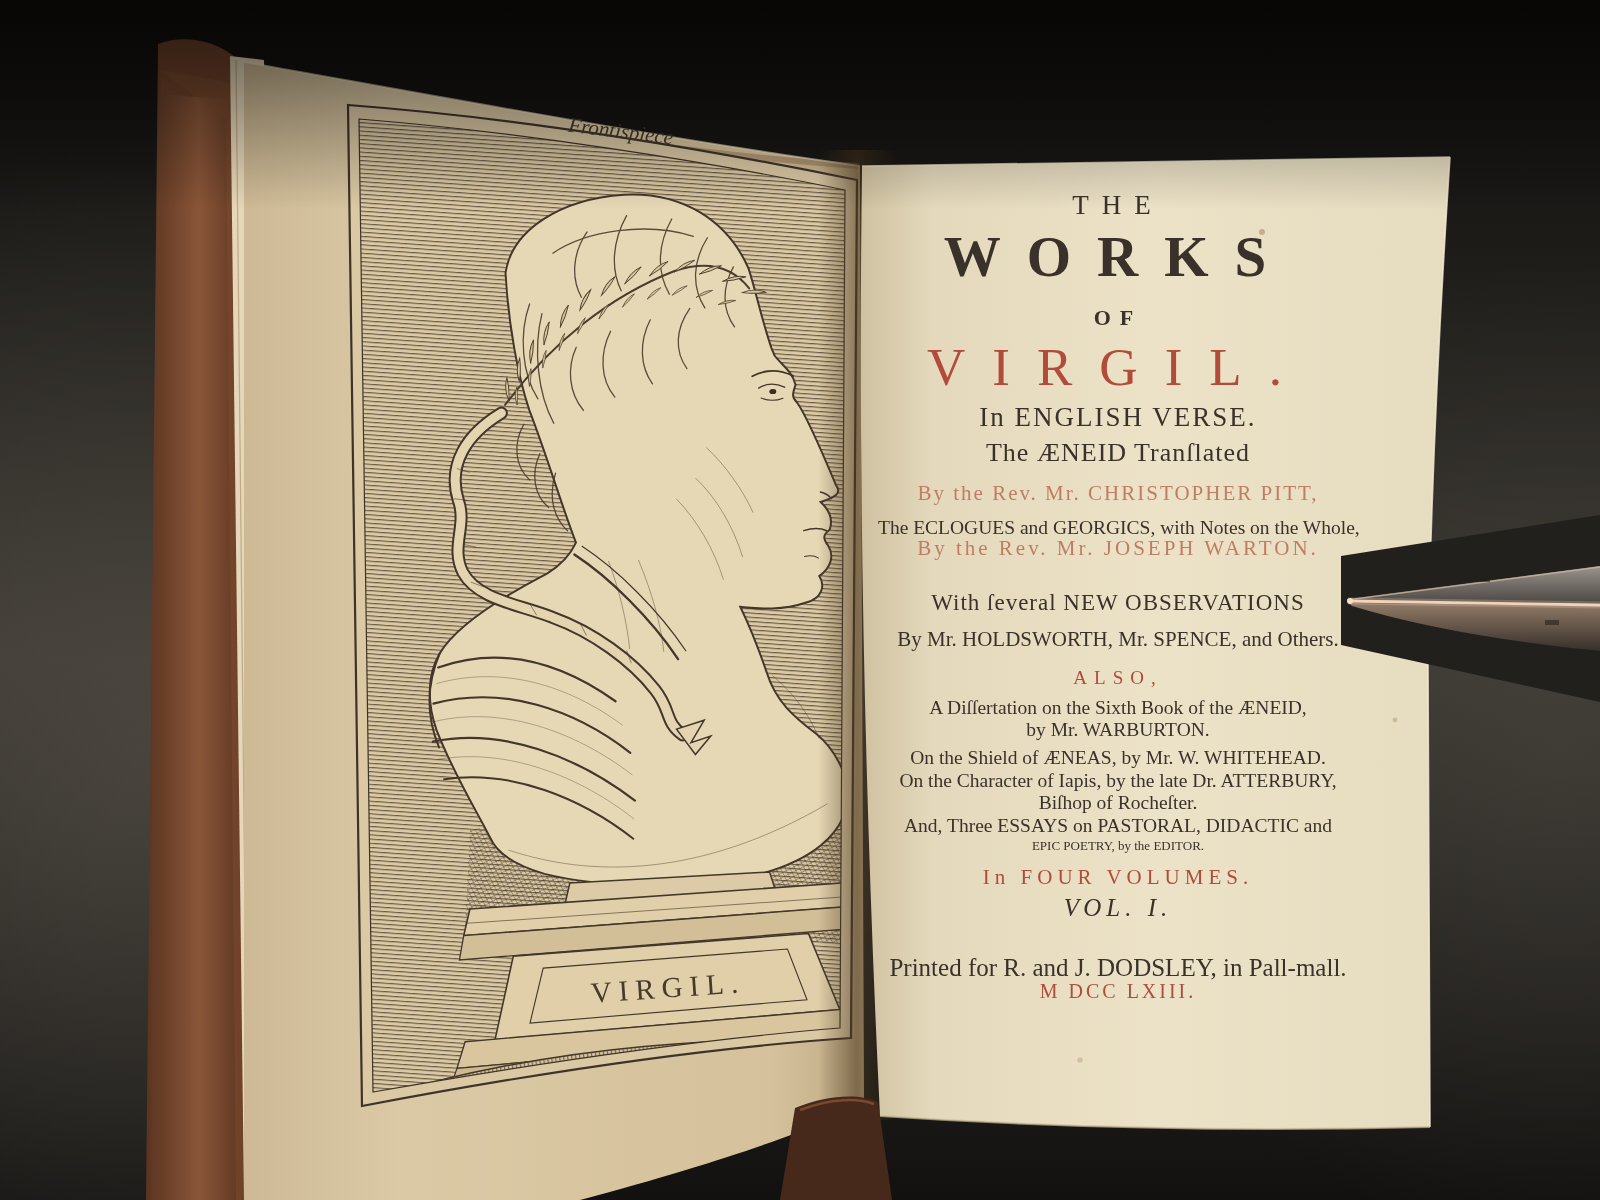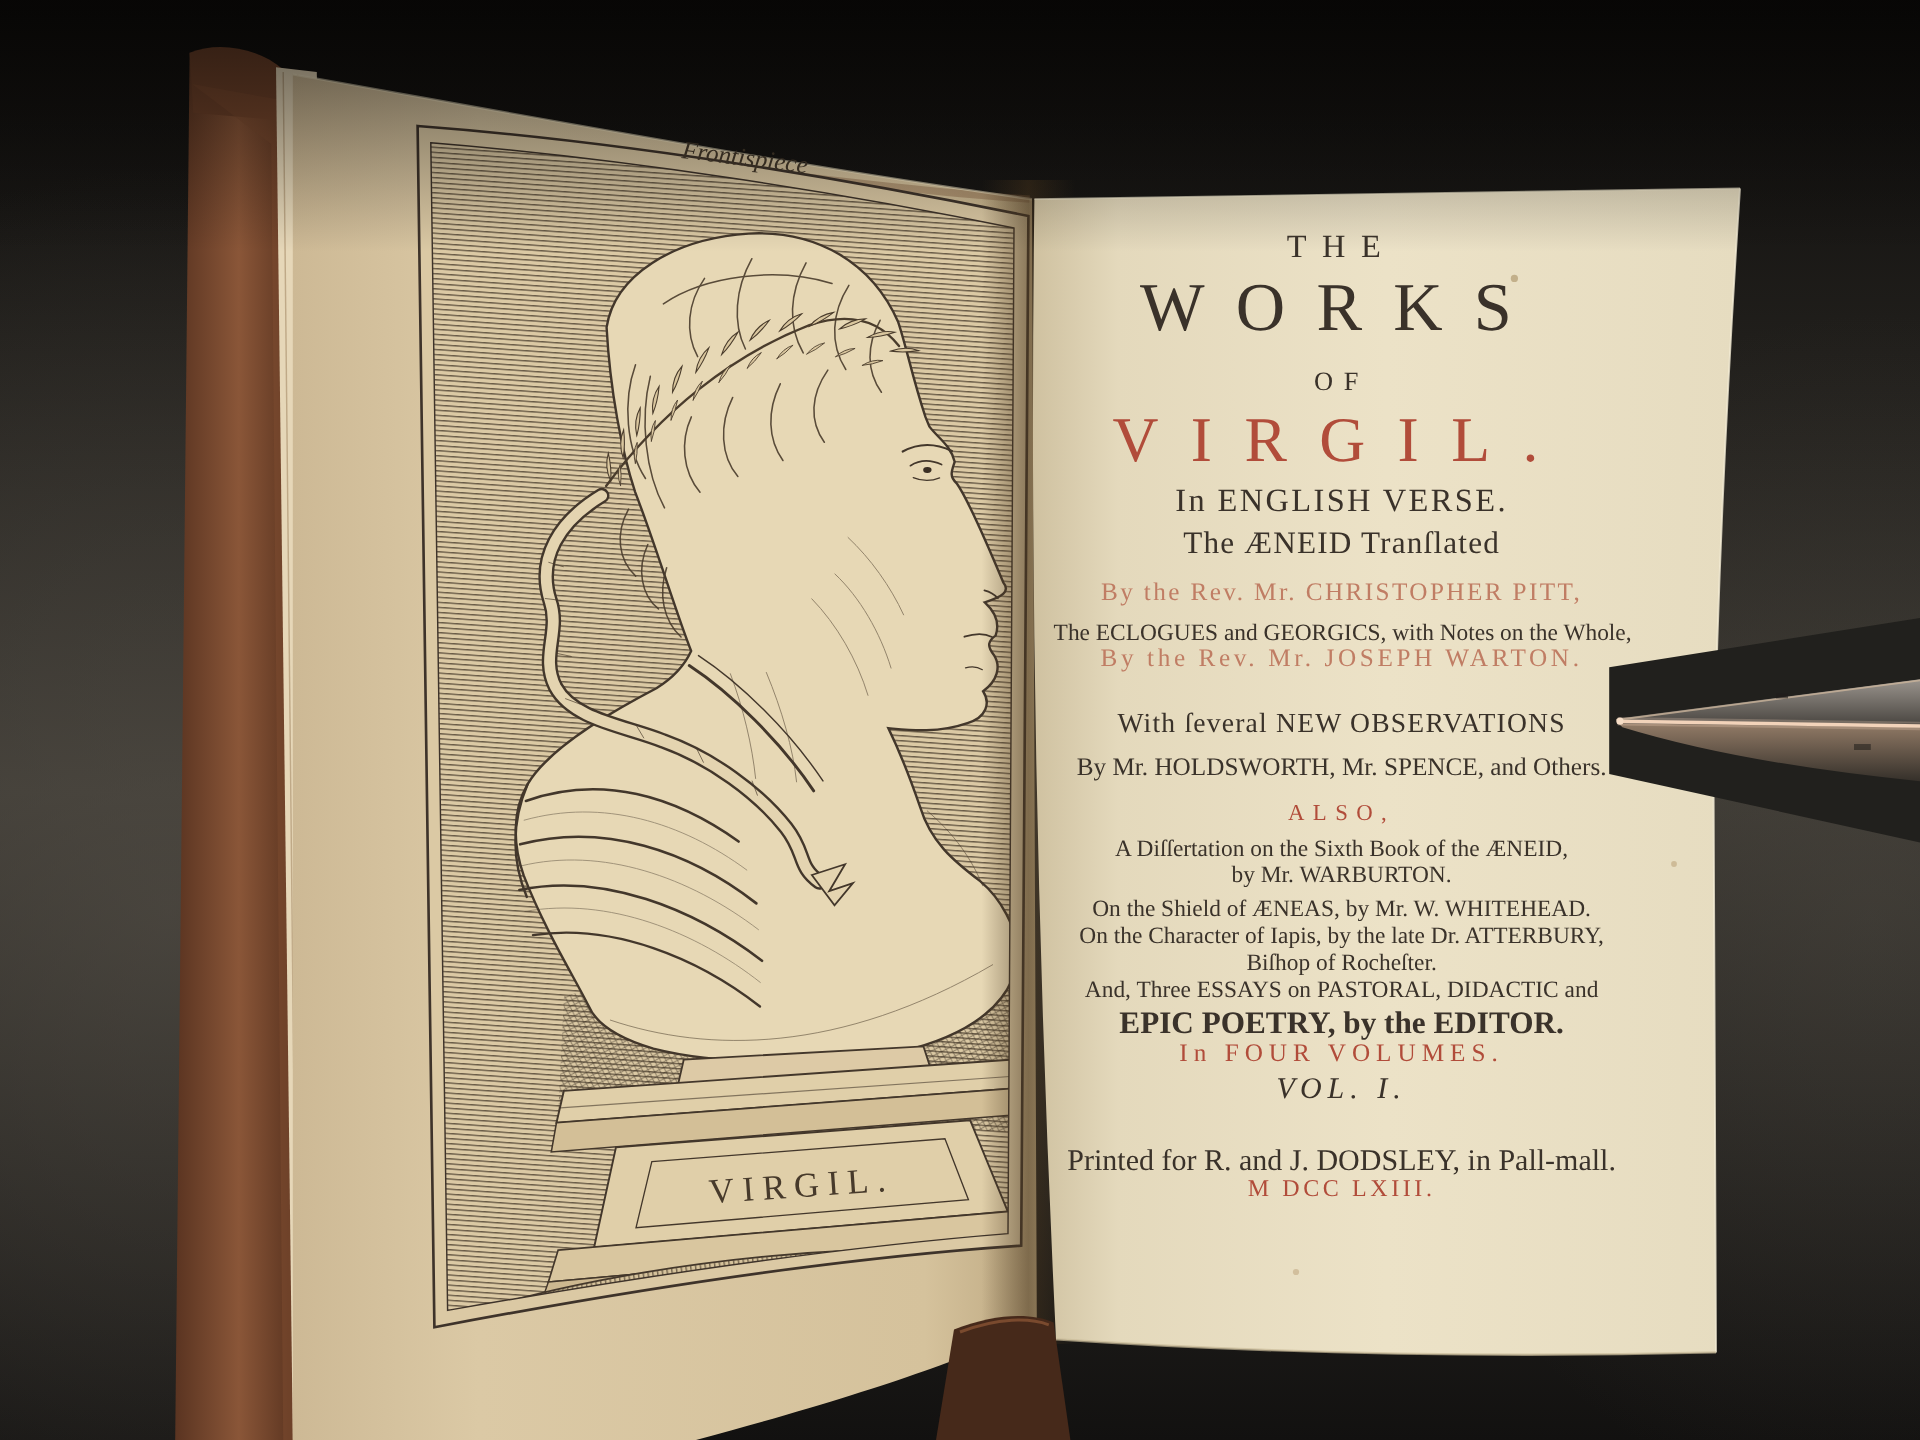--- a/index.html
+++ b/index.html
@@ -5,38 +5,38 @@
   html,body{margin:0;padding:0;background:#000;}
   .stage{position:relative;width:1600px;height:1200px;overflow:hidden;
          font-family:"Liberation Serif","DejaVu Serif",serif;background:#141210;}
   .stage svg{position:absolute;left:0;top:0;}
   .title-overlay{position:absolute;left:878px;top:0;width:480px;height:1104px;pointer-events:none;}
   .tl{position:absolute;left:0;width:100%;text-align:center;white-space:nowrap;}
   .ink{color:var(--black-ink,#3a322a);}
   .red{color:var(--red-ink,#b14c3a);}
   .redf{color:var(--red-ink-faded,#c07d64);}
   .l0{top:190px;font-size:27px;letter-spacing:13px;}
-  .l1{top:224px;font-size:57px;letter-spacing:26px;font-weight:normal;}
-  .l2{top:305px;font-size:22px;letter-spacing:9px;}
+  .l1{top:224px;font-size:57px;letter-spacing:26px;font-weight:bold;}
+  .l2{top:305px;font-size:22px;letter-spacing:9px;font-weight:bold;}
   .l3{top:337px;font-size:53px;letter-spacing:27px;}
   .l4{top:402px;font-size:27px;letter-spacing:2px;}
   .l5{top:438px;font-size:26px;letter-spacing:1px;}
   .l6{top:481px;font-size:21px;letter-spacing:2px;}
   .l7{top:517px;font-size:19.5px;}
   .l8{top:536px;font-size:21px;letter-spacing:3px;}
   .l9{top:590px;font-size:23px;letter-spacing:1px;}
   .l10{top:627px;font-size:21px;}
   .l11{top:667px;font-size:19px;letter-spacing:7px;}
   .l12{top:697px;font-size:19.5px;}
   .l13{top:719px;font-size:19.5px;}
   .l14{top:747px;font-size:19.5px;}
   .l15{top:770px;font-size:19.5px;}
   .l16{top:792px;font-size:19.5px;}
   .l17{top:815px;font-size:19.5px;}
-  .l18{top:838px;font-size:26px;font-weight:bold;}
+  .l18{top:838px;font-size:13px;}
   .l19{top:865px;font-size:21px;letter-spacing:5px;}
   .l20{top:894px;font-size:25px;letter-spacing:5px;font-style:italic;}
   .l21{top:927px;font-size:23px;letter-spacing:10px;}
   .l22{top:954px;font-size:25px;}
   .l23{top:980px;font-size:20px;letter-spacing:3px;}
 </style>
 </head>
 <body>
 
 <div class="stage">

